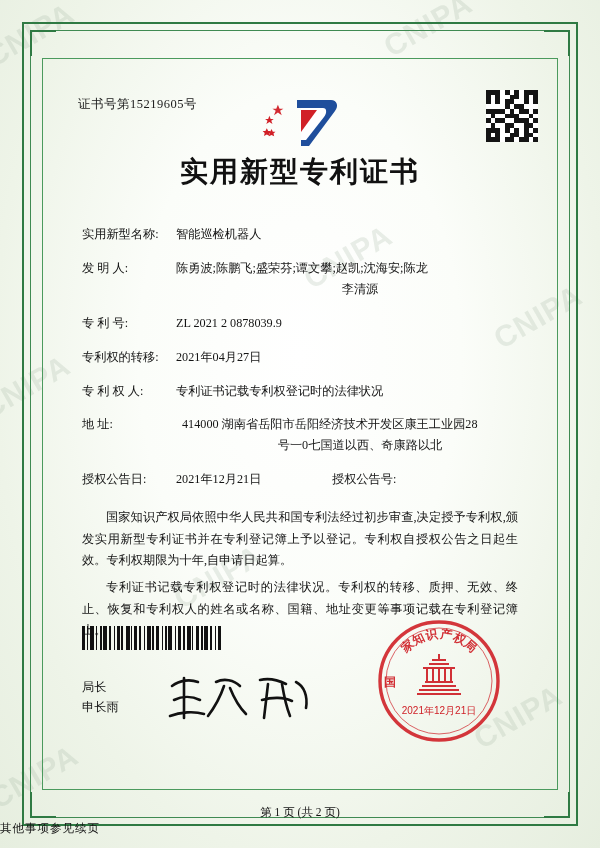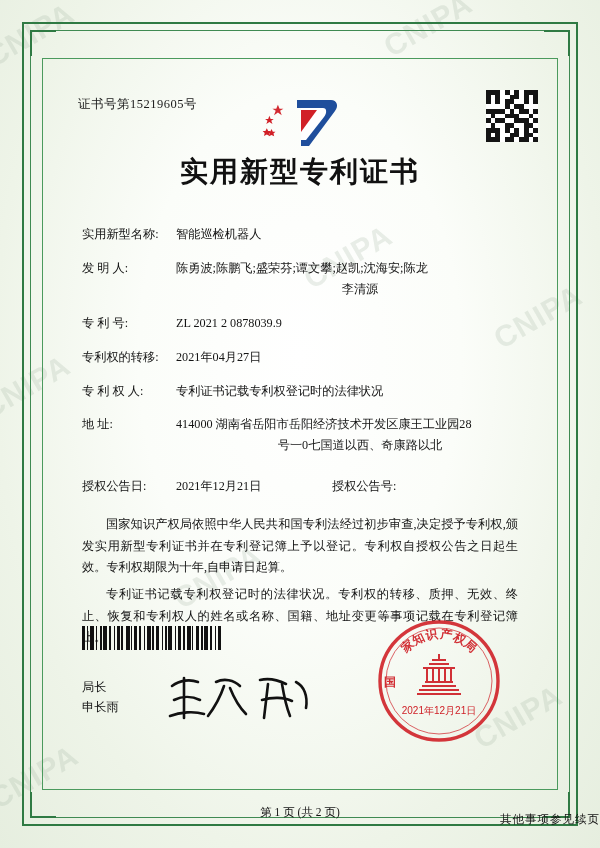--- a/index.html
+++ b/index.html
@@ -198,26 +198,25 @@
     left: 0; right: 0;
     bottom: -42px;
     text-align: center;
     font-size: 11.5px;
     color: #141414;
   }
 
   .footer-note {
     position: absolute;
     left: 0; right: 0;
-    bottom: 21px;
-    text-align: right;
+    bottom: 12px;
+    text-align: left;
     font-size: 11.5px;
     color: #141414;
     letter-spacing: 1px;
-    margin-left: 40px;
   }
 </style>
 </head>
 <body>
 
 <div id="page">
 
   <div id="watermarks">
     <div class="wm" style="left:-18px; top:18px;">CNIPA</div>
     <div class="wm" style="left:380px; top:8px;">CNIPA</div>
@@ -402,25 +401,25 @@
         <span class="lbl">专利权的转移:</span>
         <span class="val">2021年04月27日</span>
       </div>
 
       <div class="row">
         <span class="lbl">专  利  权  人:</span>
         <span class="val">专利证书记载专利权登记时的法律状况</span>
       </div>
 
       <div>
-        <div class="row" style="margin-bottom:2px;">
+        <div class="row" style="margin-bottom:2px;gap:6px;">
           <span class="lbl">地        址:</span>
           <span class="val">414000  湖南省岳阳市岳阳经济技术开发区康王工业园28</span>
         </div>
-        <div class="indent-line" style="margin-bottom:22px;">号一0七国道以西、奇康路以北</div>
+        <div class="indent-line" style="margin-bottom:15px;">号一0七国道以西、奇康路以北</div>
       </div>
 
       <div class="row2">
         <span class="half-lbl">授权公告日:</span>
         <span class="half-val">2021年12月21日</span>
         <span class="half-lbl2">授权公告号:</span>
       </div>
 
     </div>
 

